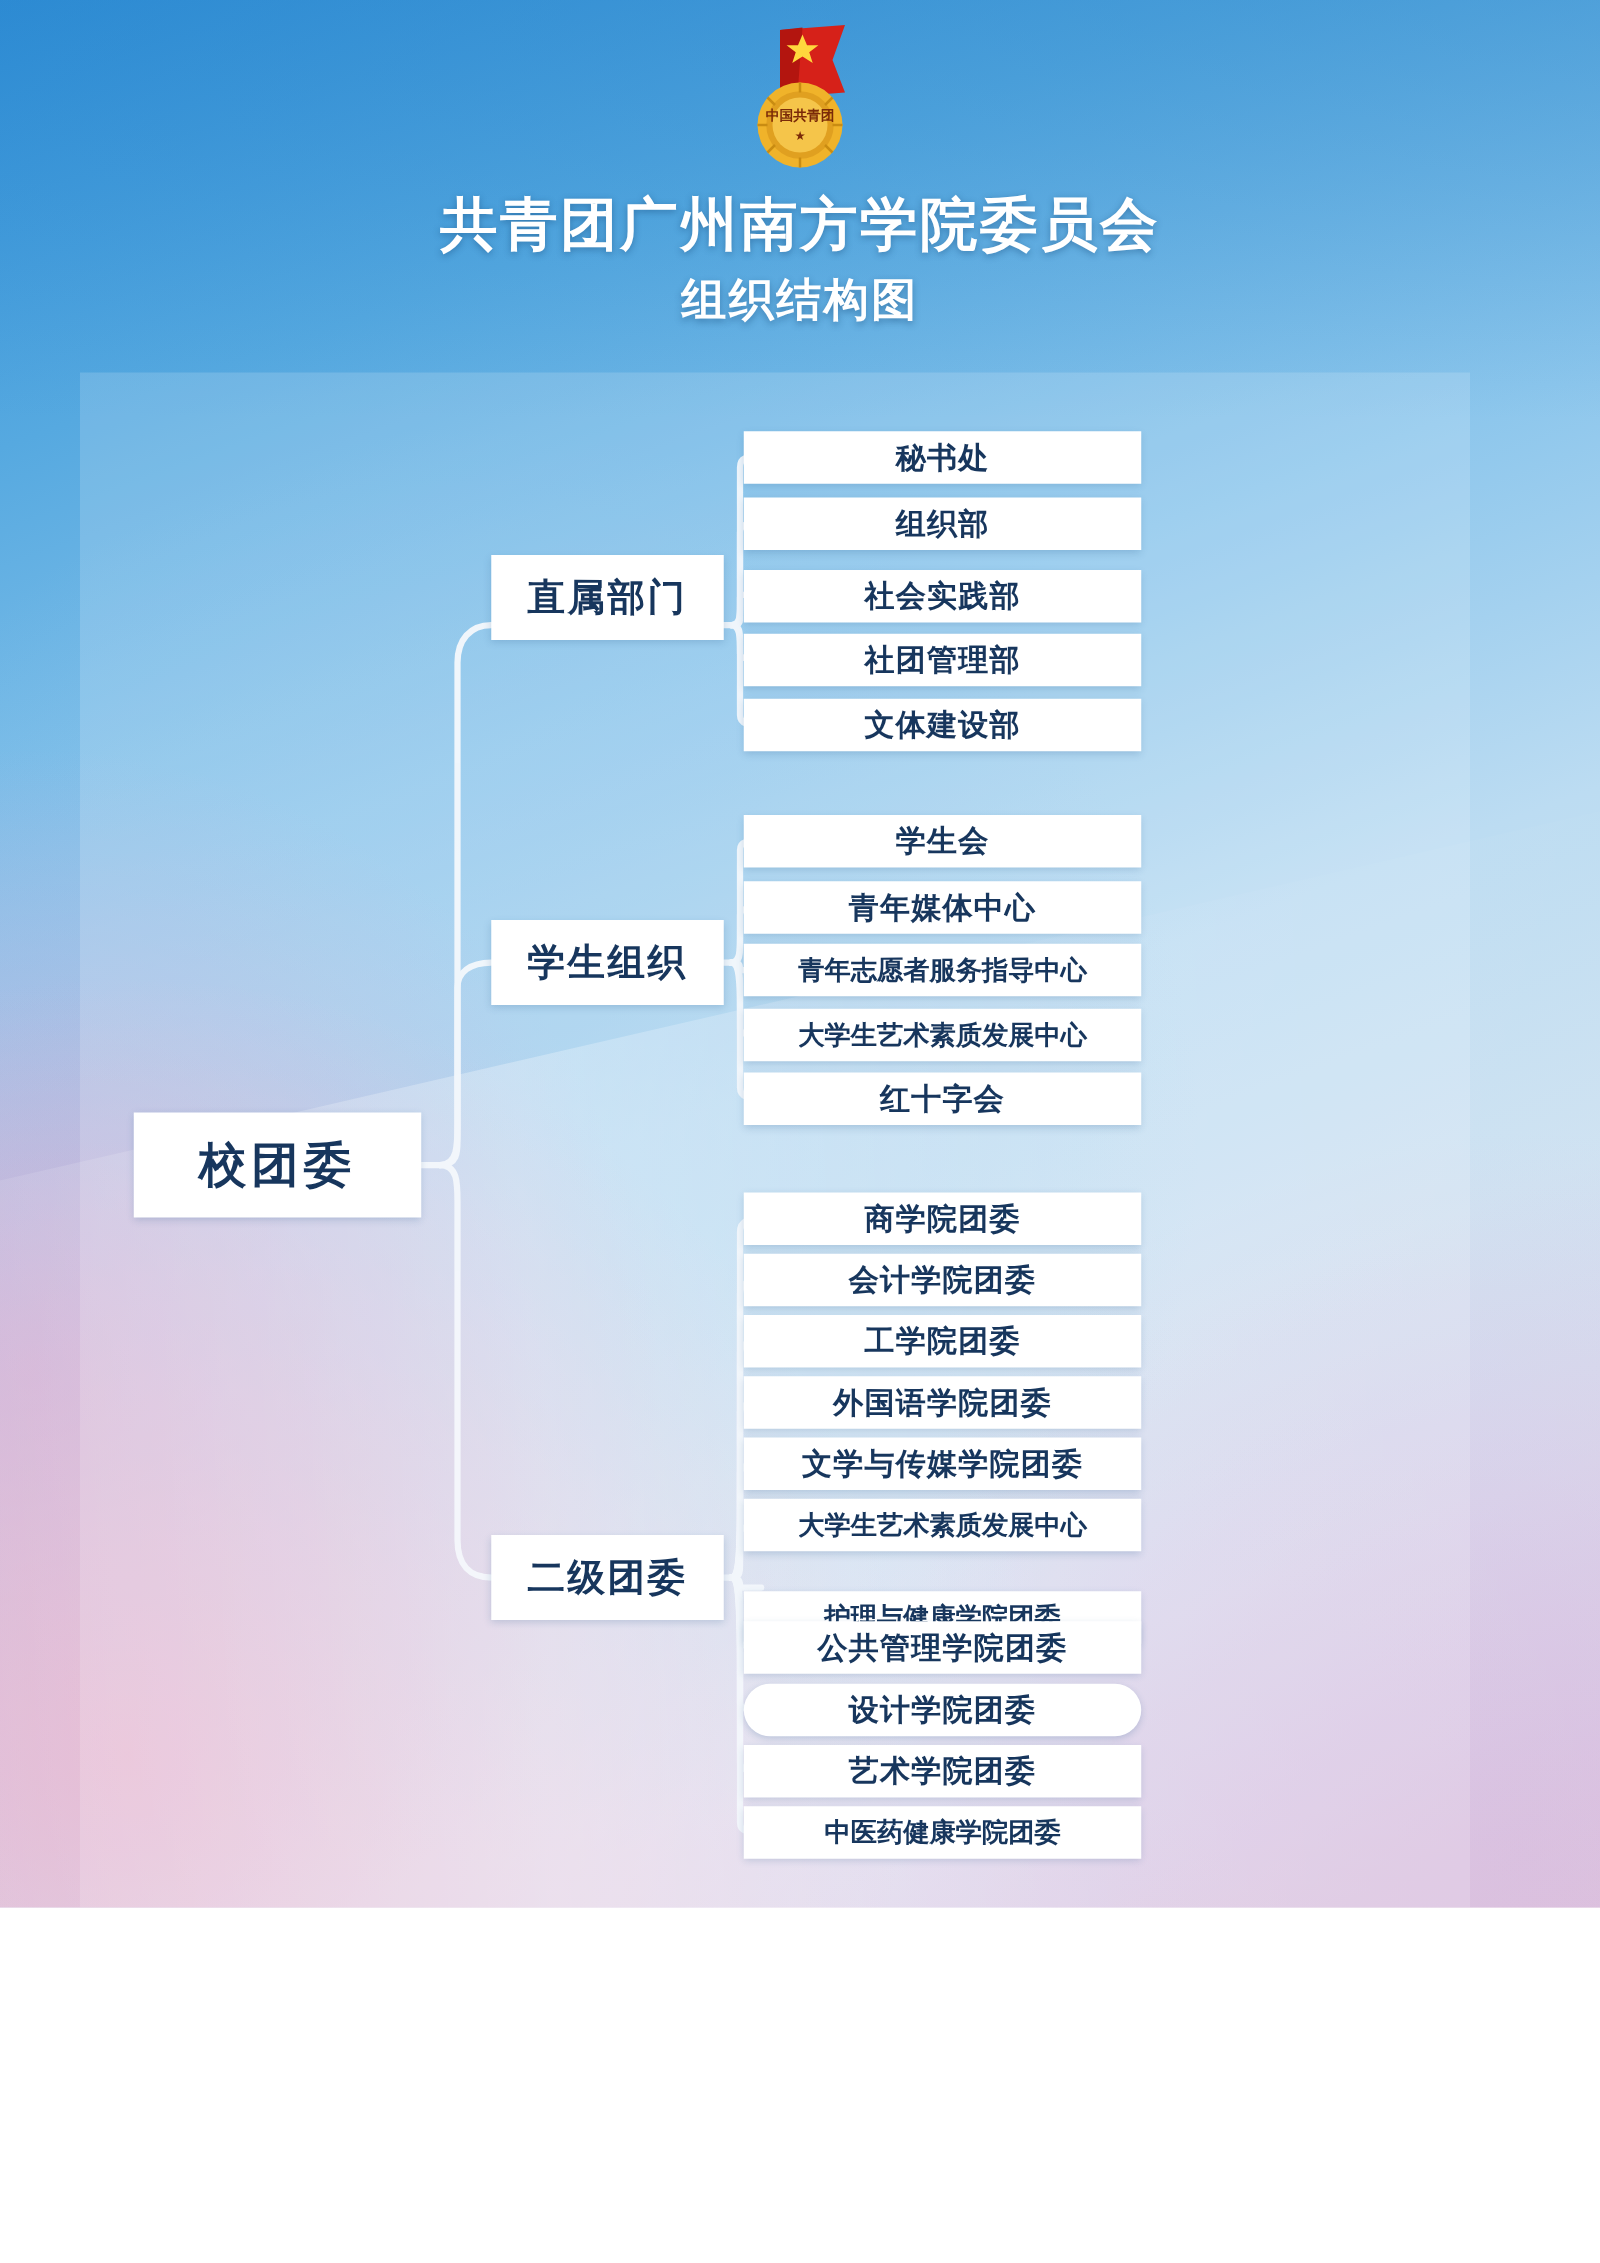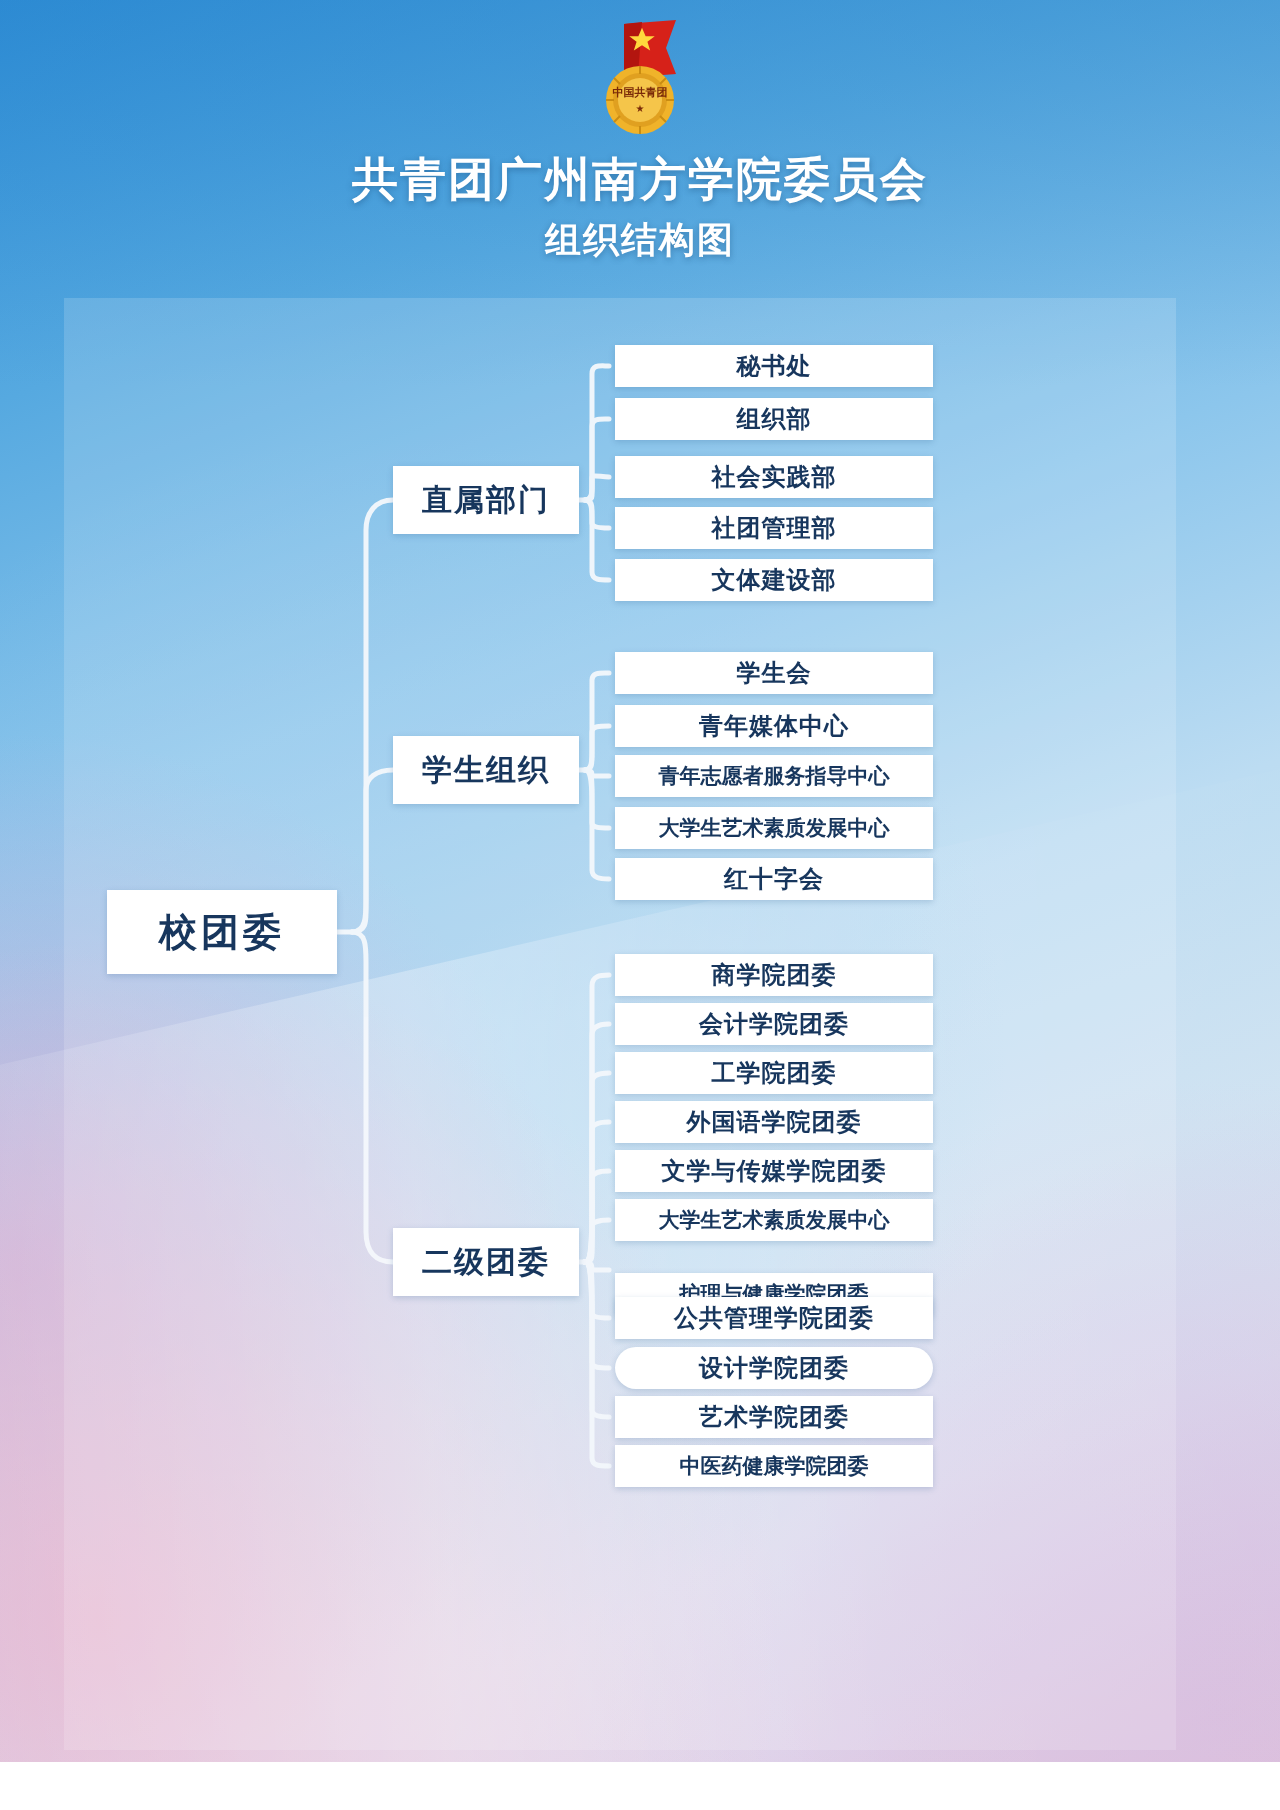--- a/index.html
+++ b/index.html
@@ -8,21 +8,21 @@
   }
   body {
     width: 1280px;
     height: 1810px;
     font-family: "Liberation Sans", "DejaVu Sans", sans-serif;
     overflow: hidden;
   }
   #page {
     position: relative;
     width: 1280px;
-    height: 1762px;
+    height: 1526px;
     background:
       radial-gradient(circle at 8% 92%, rgba(231,176,204,0.85) 0%, rgba(231,176,204,0.0) 34%),
       radial-gradient(circle at 2% 72%, rgba(200,170,215,0.75) 0%, rgba(200,170,215,0.0) 30%),
       radial-gradient(circle at 95% 97%, rgba(214,186,222,0.7) 0%, rgba(214,186,222,0.0) 30%),
       radial-gradient(circle at 30% 60%, rgba(150,200,235,0.55) 0%, rgba(150,200,235,0.0) 45%),
       linear-gradient(160deg, #2f8fd8 0%, #56a9e0 18%, #8cc6ec 38%, #bcdcf2 55%, #cfe2f2 70%, #d9dcef 82%, #dcd0e8 92%, #e2c6dc 100%);
     overflow: hidden;
   }
   
   #page::before {
@@ -125,21 +125,21 @@
     letter-spacing: 4px;
   }
   .node.branch {
     left: 393px;
     width: 186px;
     height: 68px;
     font-size: 30px;
     letter-spacing: 2px;
   }
   .node.leaf {
-    left: 615px;
+    left: 595px;
     width: 318px;
     height: 42px;
     font-size: 24px;
     letter-spacing: 1px;
   }
   .node.leaf.small { font-size: 21px; letter-spacing: 0px; }
 </style>
 </head>
 <body>
 
@@ -215,21 +215,21 @@
         <path d="M585 1262 C592 1262 592 1266 592 1268 L592 1270 C592 1270 600 1270 609 1270"></path>
         <path d="M585 1262 C592 1262 592 1276 592 1290 L592 1313 C592 1317 600 1318 609 1318"></path>
         <path d="M585 1262 C592 1262 592 1286 592 1312 L592 1362 C592 1368 600 1368 609 1368"></path>
         <path d="M585 1262 C592 1262 592 1292 592 1326 L592 1410 C592 1416 600 1417 609 1417"></path>
         <path d="M585 1262 C592 1262 592 1300 592 1340 L592 1458 C592 1466 600 1466 609 1466"></path>
       </g>
     </svg>
 
     <div class="node root">校团委</div>
 
-    <div class="node branch" style="top:466px;">直属部门</div>
+    <div class="node branch" style="top:444px;">直属部门</div>
     <div class="node leaf" style="top:345px;">秘书处</div>
     <div class="node leaf" style="top:398px;">组织部</div>
     <div class="node leaf" style="top:456px;">社会实践部</div>
     <div class="node leaf" style="top:507px;">社团管理部</div>
     <div class="node leaf" style="top:559px;">文体建设部</div>
 
     <div class="node branch" style="top:736px;">学生组织</div>
     <div class="node leaf" style="top:652px;">学生会</div>
     <div class="node leaf" style="top:705px;">青年媒体中心</div>
     <div class="node leaf small" style="top:755px;">青年志愿者服务指导中心</div>

